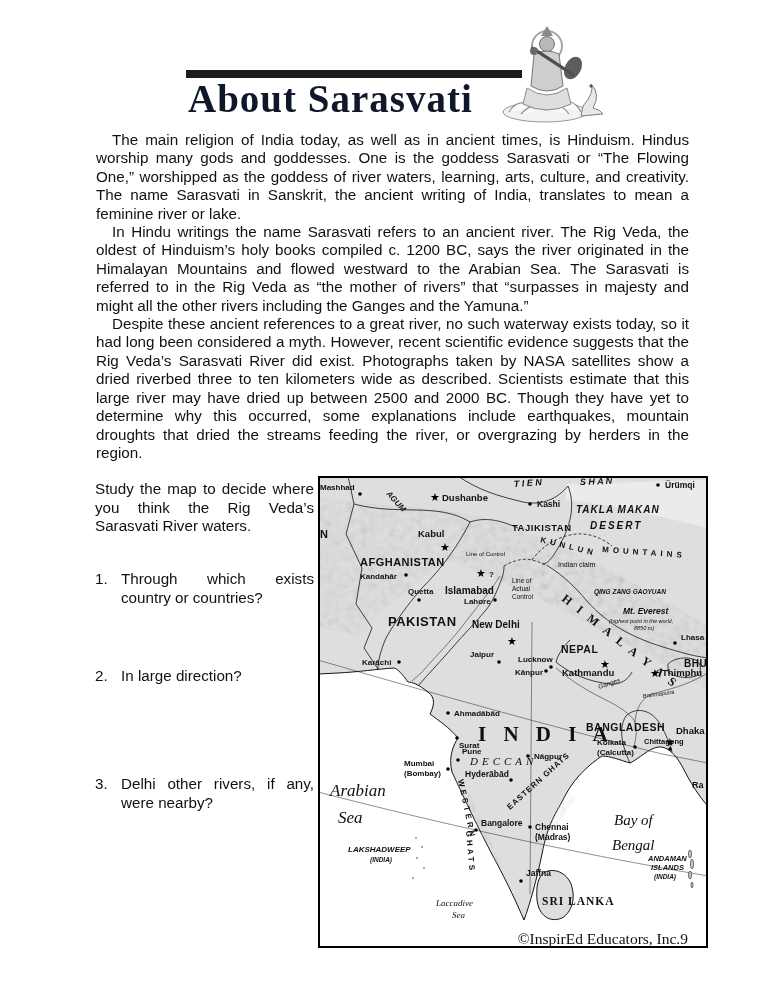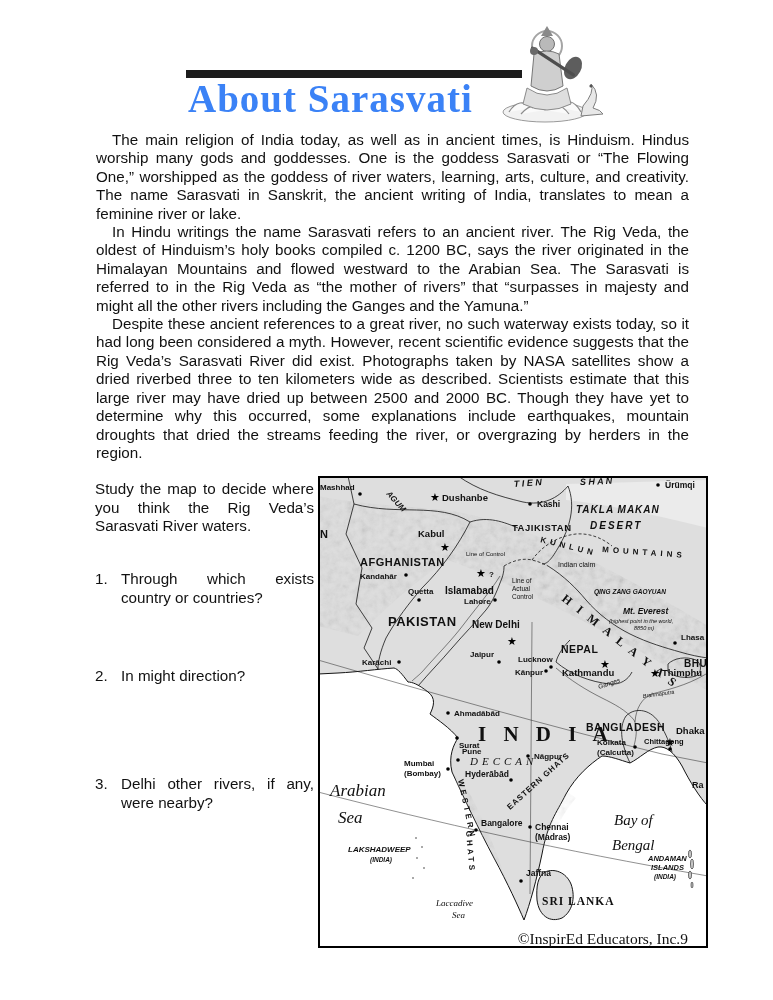--- a/index.html
+++ b/index.html
@@ -2,21 +2,21 @@
 <html><head>
 <meta charset="utf-8">
 <style>
   html,body{margin:0;padding:0;background:#fff;}
   #page{position:relative;width:773px;height:1000px;background:#ffffff;overflow:hidden;
         font-family:"Liberation Sans",sans-serif;color:#111;}
   
   #title-block{position:absolute;left:186px;top:70px;width:336px;}
   #title-rule{height:8px;background:#1c1c1c;}
   #page-title{margin:-2px 0 0 2px;font-family:"Liberation Serif",serif;font-weight:bold;
-              font-size:39px;letter-spacing:1px;color:#3b82f6;white-space:nowrap;
+              font-size:39px;letter-spacing:1px;color:#0f172a;white-space:nowrap;
               transform:scaleY(1.02);}
   #goddess{position:absolute;left:487px;top:24px;width:122px;height:100px;}
   
   #article{position:absolute;left:96px;top:131px;width:593px;font-size:15.2px;
            line-height:18.4px;text-align:justify;}
   #article p{margin:0;text-indent:16px;}
   
   #activity{position:absolute;left:95px;top:480px;width:219px;font-size:15.2px;line-height:18.6px;}
   #activity .instr{text-align:justify;margin:0;}
   .question{position:absolute;left:0;width:219px;display:flex;}
@@ -75,21 +75,21 @@
   </div>
 
   <div id="activity">
     <p class="instr">Study the map to decide where you think the Rig Veda’s Sarasvati River waters.</p>
     <div class="question" id="q1">
       <span class="qnum">1.</span>
       <span class="qtext">Through which exists country or countries?</span>
     </div>
     <div class="question" id="q2">
       <span class="qnum">2.</span>
-      <span class="qtext">In might direction?</span>
+      <span class="qtext">In large direction?</span>
     </div>
     <div class="question" id="q3">
       <span class="qnum">3.</span>
       <span class="qtext">Delhi other rivers, if any, were nearby?</span>
     </div>
   </div>
 
   <div id="map-wrap">
     <svg id="map-svg" viewBox="0 0 390 472">
       <defs>

